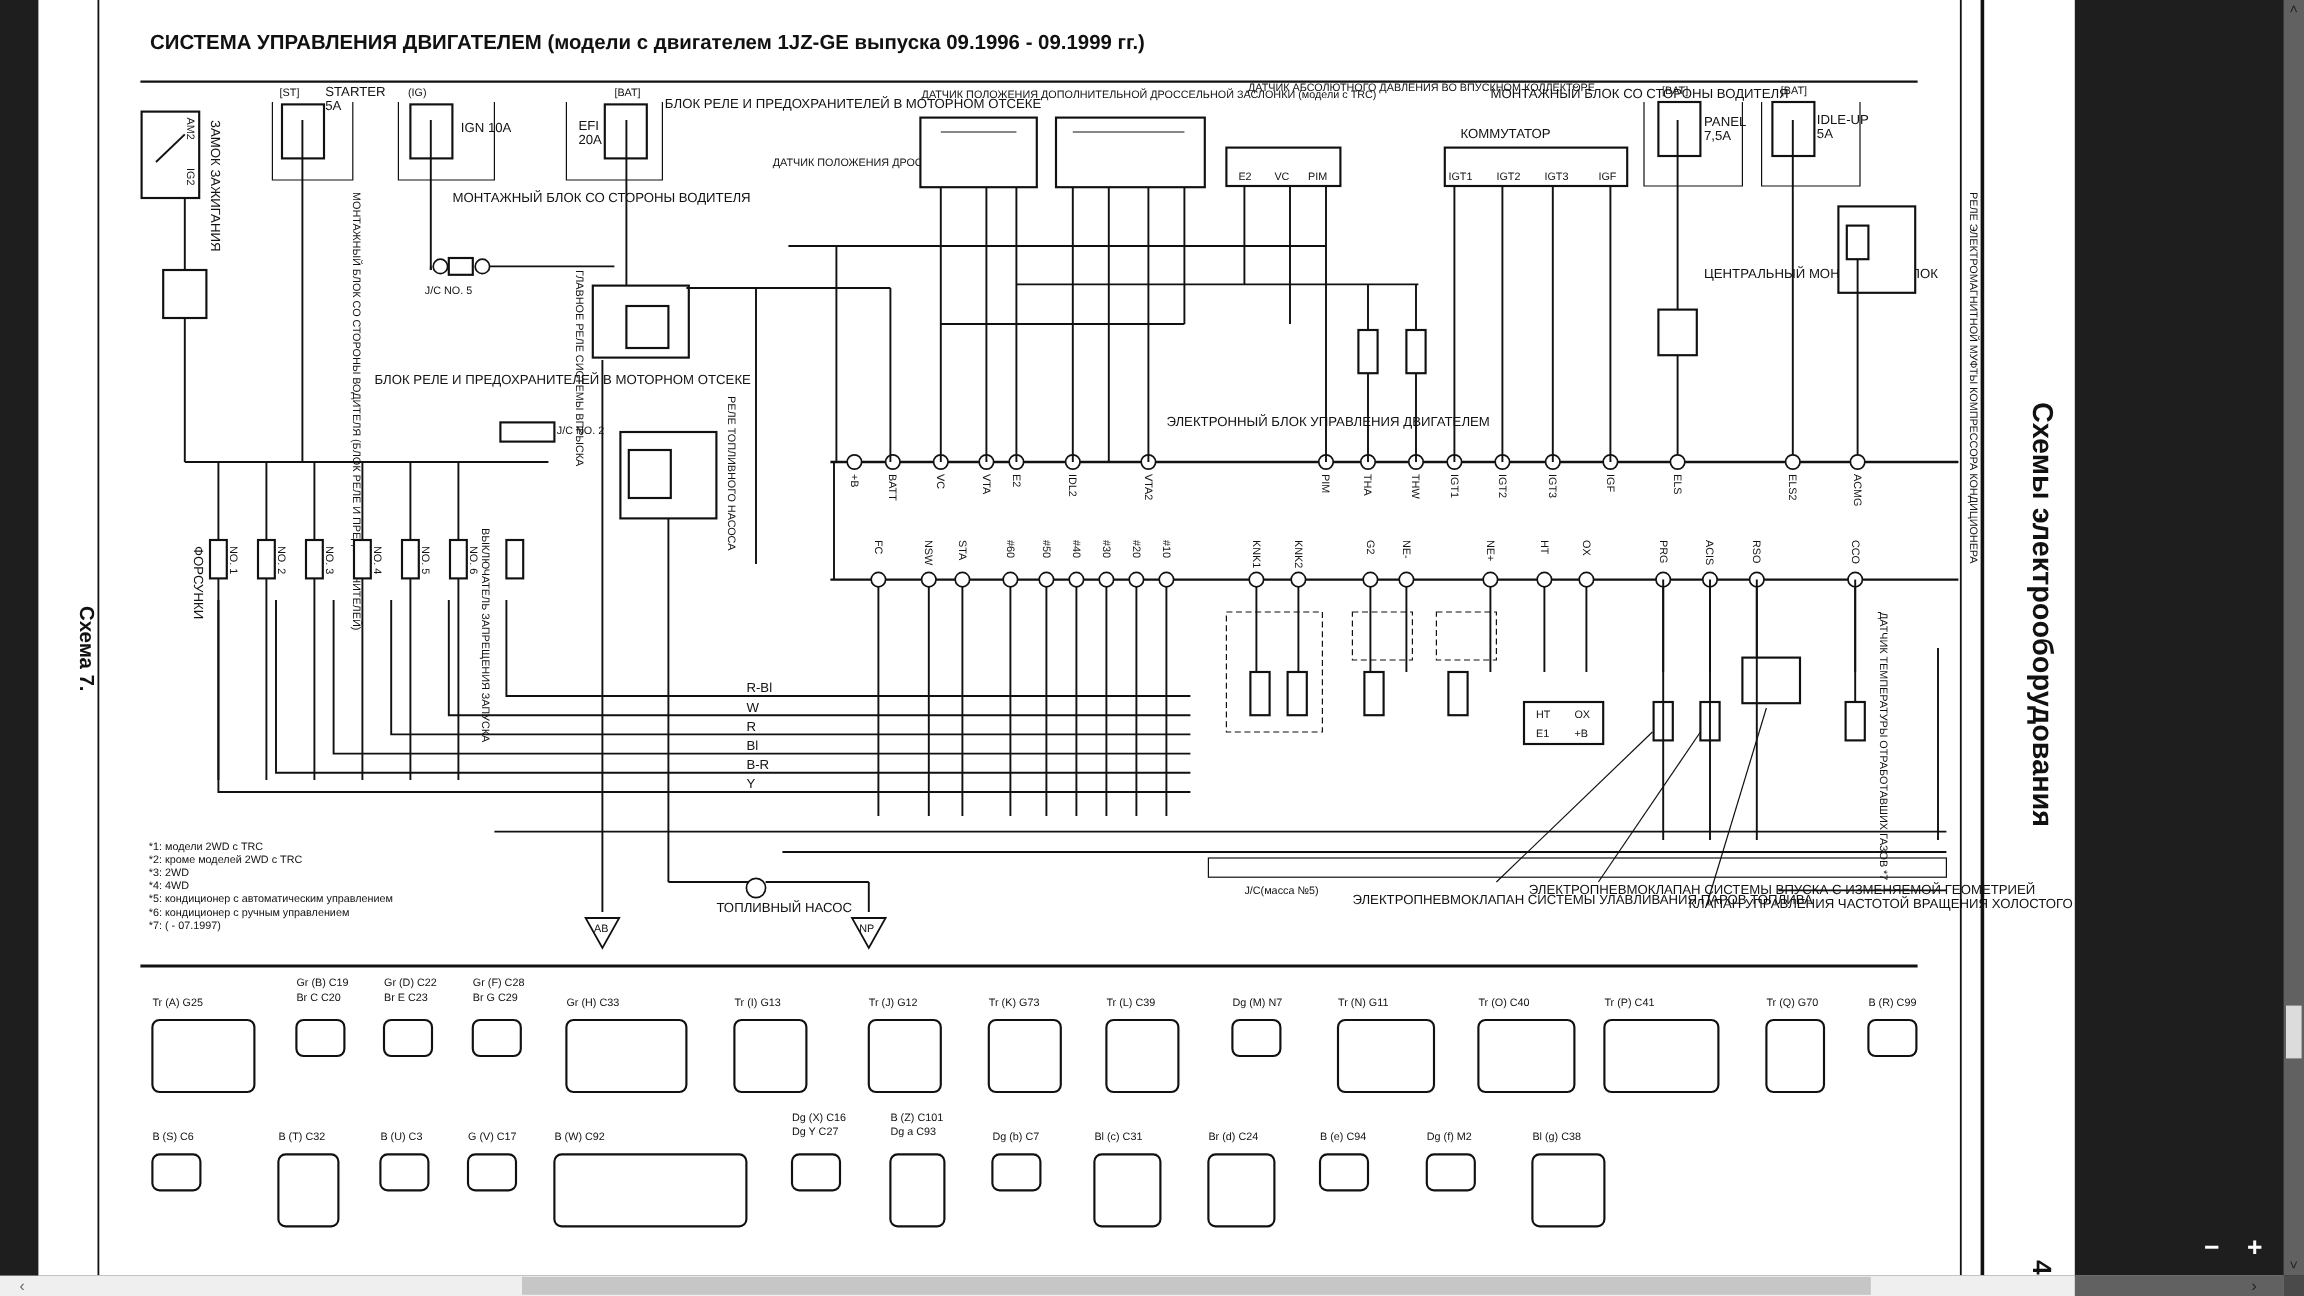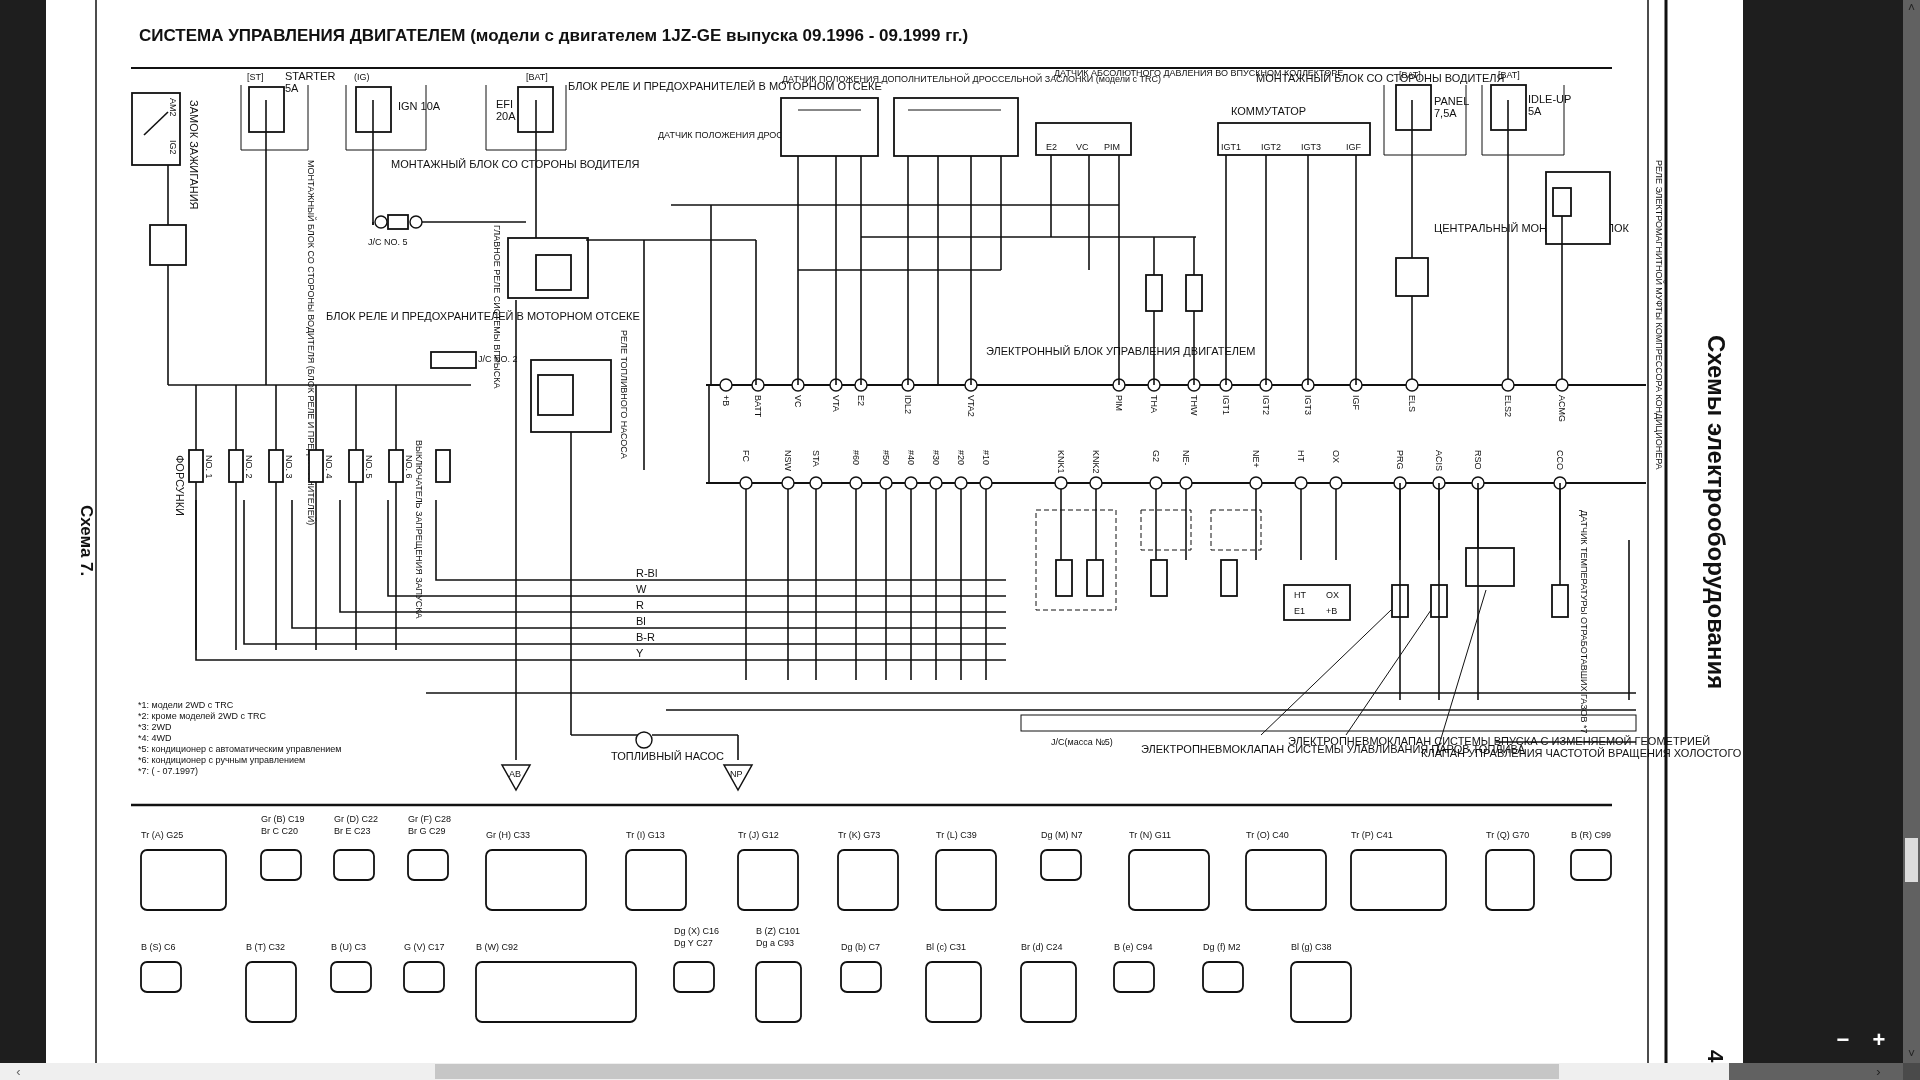--- a/index.html
+++ b/index.html
@@ -1,16 +1,16 @@
 <!DOCTYPE html>
 <html><head>
 <meta charset="utf-8">
 <style>
   html,body{margin:0;padding:0;width:1920px;height:1080px;overflow:hidden;background:#1e1e1e;font-family:"Liberation Sans",sans-serif;}
-  #viewer{position:absolute;left:0;top:0;width:1903px;height:1063px;background:#1e1e1e;margin-left:14px;}
+  #viewer{position:absolute;left:0;top:0;width:1903px;height:1063px;background:#1e1e1e;}
   #page{position:absolute;left:32px;top:0;width:1697px;height:1063px;background:#fff;overflow:hidden;}
   #page svg{position:absolute;left:0;top:0;}
   .t{font-family:"Liberation Sans",sans-serif;fill:#111;}
   .title{font-weight:bold;font-size:17px;}
   .lbl{font-size:11px;}
   .sm{font-size:9px;}
   .wire{stroke:#111;stroke-width:1.6;fill:none;}
   .thin{stroke:#111;stroke-width:1;fill:none;}
   .dash{stroke:#111;stroke-width:1;fill:none;stroke-dasharray:5 3;}
   .box{stroke:#111;stroke-width:1.8;fill:#fff;}

